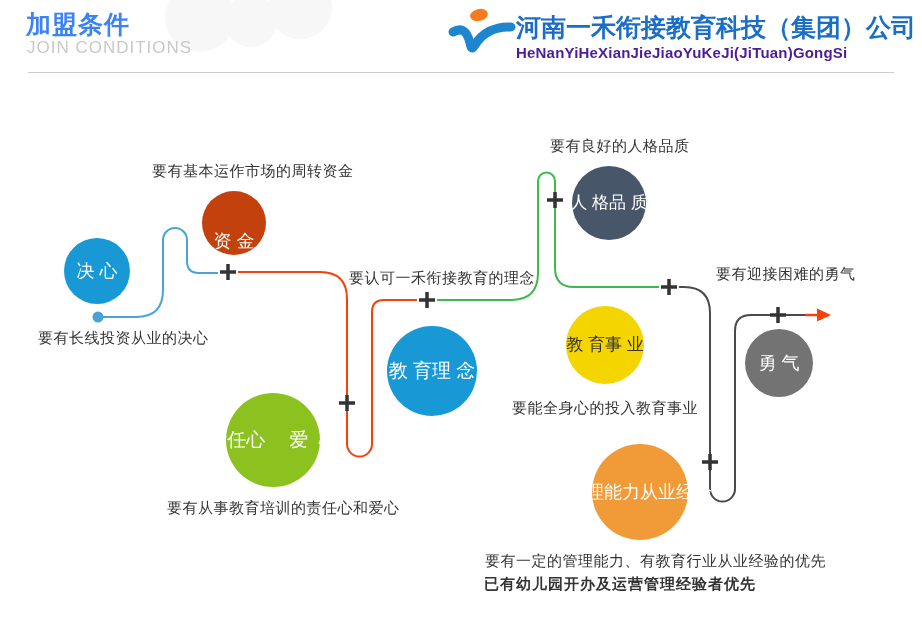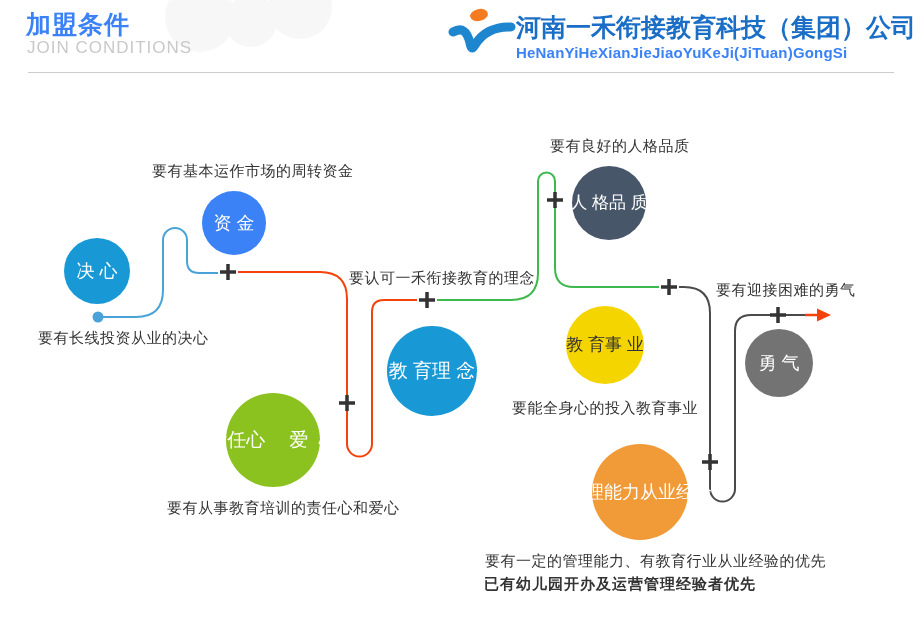--- a/index.html
+++ b/index.html
@@ -9,21 +9,21 @@
   
   .hdr-deco { position:absolute; border-radius:50%; background:#f7f7f7; }
   .page-title { position:absolute; left:26px; top:8px; font-size:25px; font-weight:bold;
                 color:#3b82f6; letter-spacing:1px; }
   .page-subtitle { position:absolute; left:27px; top:38px; font-size:17px; color:#c9c9c9;
                    letter-spacing:1px; }
   .logo { position:absolute; left:448px; top:3px; display:flex; align-items:flex-start; cursor:pointer; }
   .logo-icon { width:68px; height:62px; flex:0 0 auto; }
   .logo-text { margin-left:0; }
   .logo-cn { font-size:25px; font-weight:bold; color:#1a6ec5; letter-spacing:0px; line-height:1.3; margin-top:8px; white-space:nowrap; }
-  .logo-py { font-size:15px; font-weight:bold; color:#3b82f6; letter-spacing:0.2px; white-space:nowrap; }
+  .logo-py { font-size:15px; font-weight:bold; color:#4c1d95; letter-spacing:0.2px; white-space:nowrap; }
   .hdr-divider { position:absolute; left:28px; top:72px; width:866px; height:1px; background:#cccccc; }
 
   
   .flow-svg { position:absolute; left:0; top:0; }
   .circle { position:absolute; border-radius:50%; display:flex; flex-direction:row;
             align-items:center; justify-content:center; color:#fff; text-align:center;
             line-height:1.5; white-space:pre; }
   .c-determination { left:64px;  top:238px; width:66px; height:66px; font-size:18px; }
   .c-funds         { left:202px; top:191px; width:64px; height:64px; font-size:18px; }
   .c-responsibility{ left:226px; top:393px; width:94px; height:94px; font-size:19px;gap:24px; }
@@ -33,21 +33,21 @@
   .c-management    { left:592px; top:444px; width:96px; height:96px; font-size:18px; }
   .c-courage       { left:745px; top:329px; width:68px; height:68px; font-size:18px; }
 
   .caption { position:absolute; font-size:15px; color:#333; white-space:nowrap; letter-spacing:0.5px; }
   .cap-funds          { left:152px; top:162px; }
   .cap-determination  { left:38px;  top:329px; }
   .cap-responsibility { left:167px; top:499px; }
   .cap-philosophy     { left:349px; top:269px; }
   .cap-personality    { left:550px; top:137px; }
   .cap-career         { left:512px; top:399px; }
-  .cap-courage        { left:716px; top:265px;margin-top:16px; }
+  .cap-courage        { left:716px; top:265px; }
   .cap-management1    { left:485px; top:552px; }
   .cap-management2    { left:484px; top:575px; font-weight:bold; letter-spacing:1px; }
 </style>
 </head>
 <body>
 
 <div class="page">
 
   <div class="hdr-deco" style="left:165px; top:-18px; width:70px; height:70px;"></div>
   <div class="hdr-deco" style="left:225px; top:-5px;  width:52px; height:52px;"></div>
@@ -89,21 +89,21 @@
       <path d="M 419 300 H 435 M 427 292 V 308" stroke-width="3.5" stroke="#333333"></path>
       <path d="M 547 200 H 563 M 555 192 V 208" stroke-width="3.5" stroke="#333333"></path>
       <path d="M 661 287 H 677 M 669 279 V 295" stroke-width="3.5" stroke="#333333"></path>
       <path d="M 702 462 H 718 M 710 454 V 470" stroke-width="3.5" stroke="#333333"></path>
       <path d="M 770 315 H 786 M 778 307 V 323" stroke-width="3.5" stroke="#333333"></path>
     </svg>
 
     <div class="circle c-determination" style="background: rgb(24, 153, 213);">
       <span>决 心</span>
     </div>
-    <div class="circle c-funds" style="background: #3b82f6;">
+    <div class="circle c-funds" style="background: #c2410c; align-items: flex-end;">
       <span>资 金</span>
     </div>
     <div class="circle c-responsibility" style="background: rgb(140, 194, 31);">
       <span>责任心</span>
       <span>爱  心</span>
     </div>
     <div class="circle c-philosophy" style="background: rgb(24, 153, 213);">
       <span>教 育</span>
       <span>理 念</span>
     </div>

